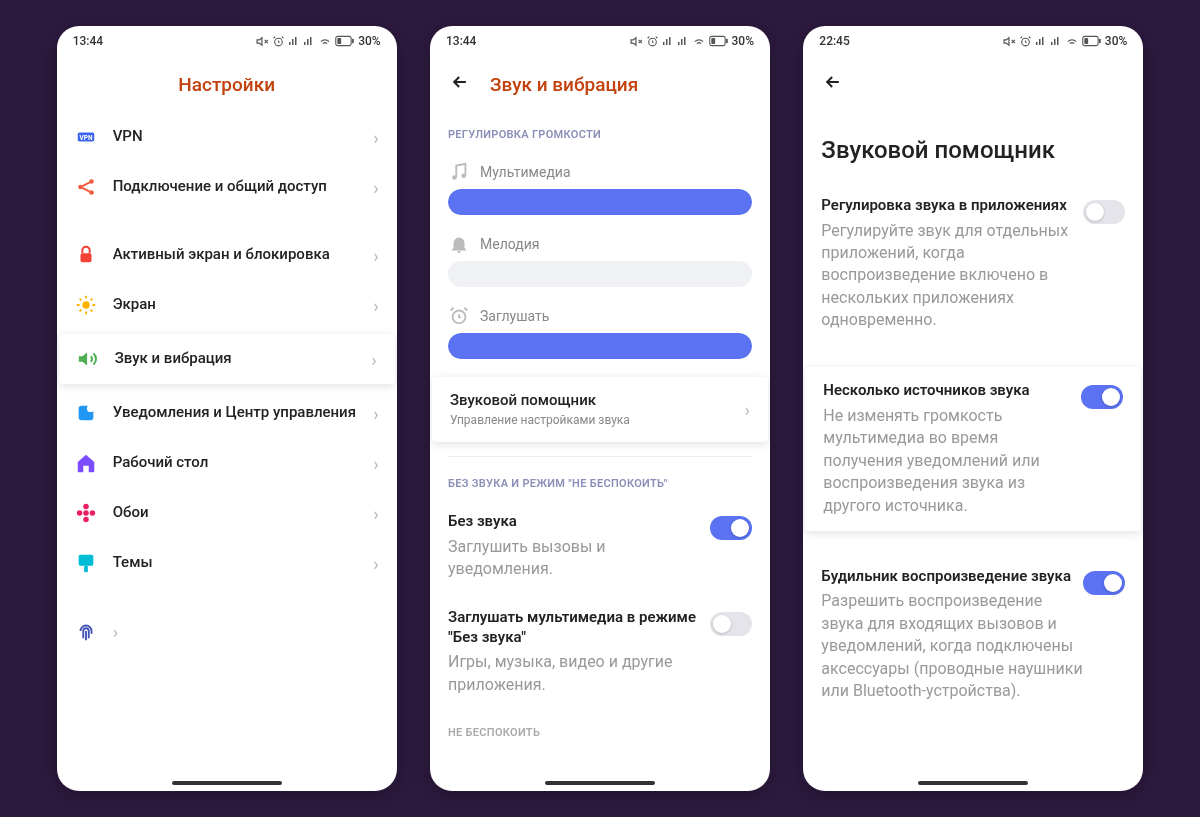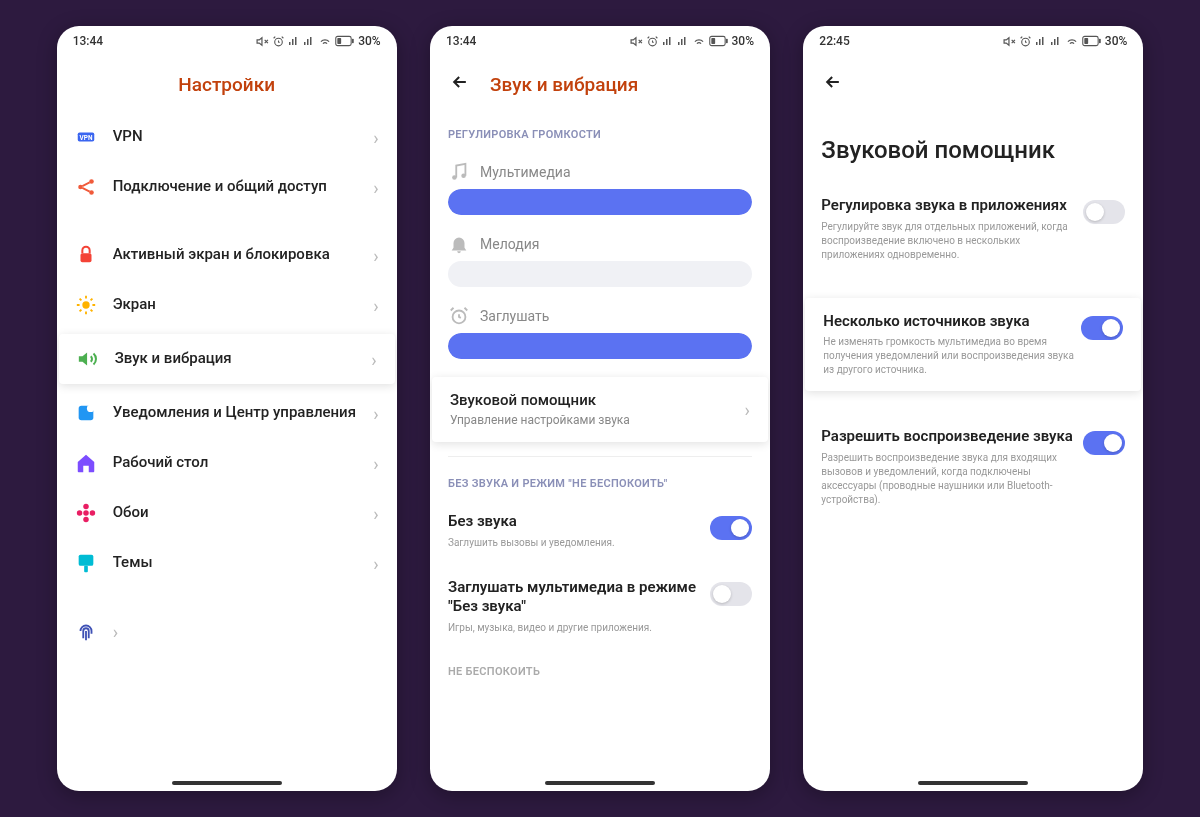--- a/index.html
+++ b/index.html
@@ -100,21 +100,21 @@
     background: #5b72f2;
     border-radius: 13px;
   }
   .toggle-row {
     display: flex;
     align-items: flex-start;
     padding: 14px 18px;
   }
   .toggle-text { flex: 1; }
   .toggle-title { font-size: 15px; font-weight: 600; color: #222; line-height: 1.3; }
-  .toggle-desc { font-size: 10px; color: #999; margin-top: 4px; line-height: 1.4; }
+  .toggle-desc { font-size: 16px; color: #999; margin-top: 4px; line-height: 1.4; }
   .switch {
     width: 42px; height: 24px;
     border-radius: 12px;
     position: relative;
     flex-shrink: 0;
     margin-top: 4px;
   }
   .switch::after {
     content: '';
     position: absolute;
@@ -447,20 +447,20 @@
       </div>
       <div class="toggle-row highlight" style="margin:22px 2px">
     <div class="toggle-text">
       <div class="toggle-title">Несколько источников звука</div>
       <div class="toggle-desc">Не изменять громкость мультимедиа во время получения уведомлений или воспроизведения звука из другого источника.</div>
     </div>
     <div class="switch on"></div>
       </div>
       <div class="toggle-row" style="">
     <div class="toggle-text">
-      <div class="toggle-title">Разрешить воспроизведение звука</div>
+      <div class="toggle-title">Будильник воспроизведение звука</div>
       <div class="toggle-desc">Разрешить воспроизведение звука для входящих вызовов и уведомлений, когда подключены аксессуары (проводные наушники или Bluetooth-устройства).</div>
     </div>
     <div class="switch on"></div>
       </div>
     </div>
   <div class="home-ind"></div>
 </div>
 
 </body></html>

